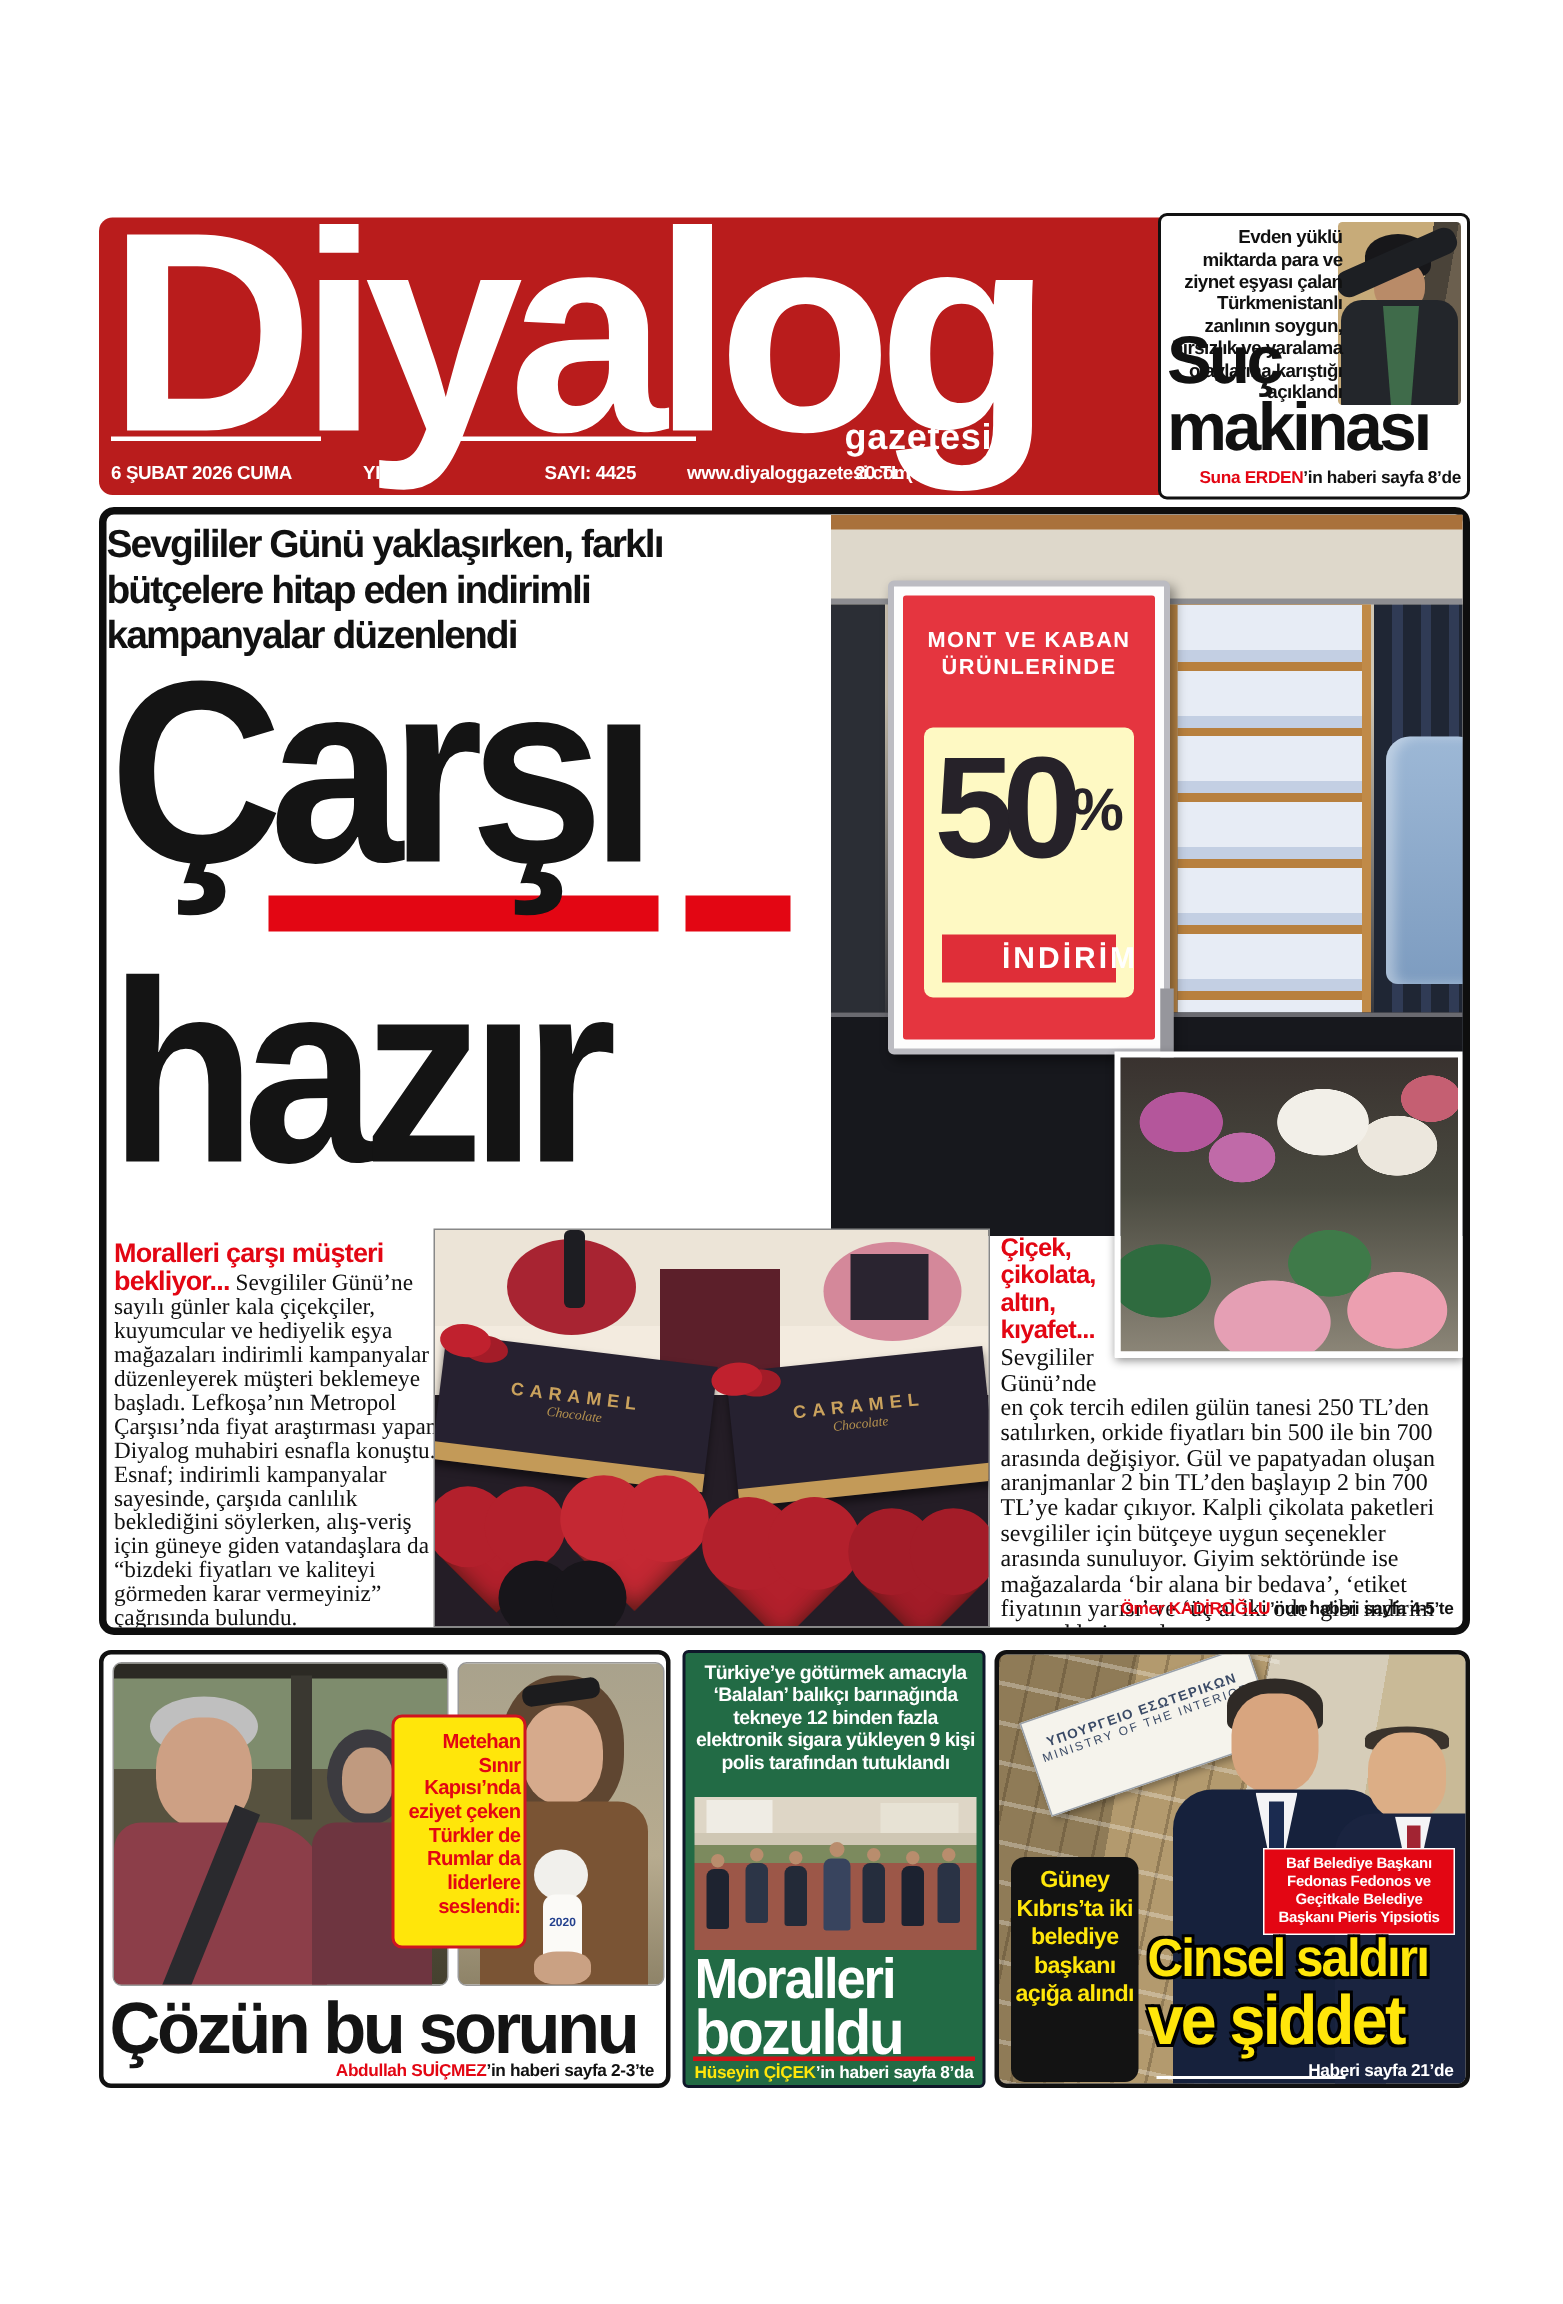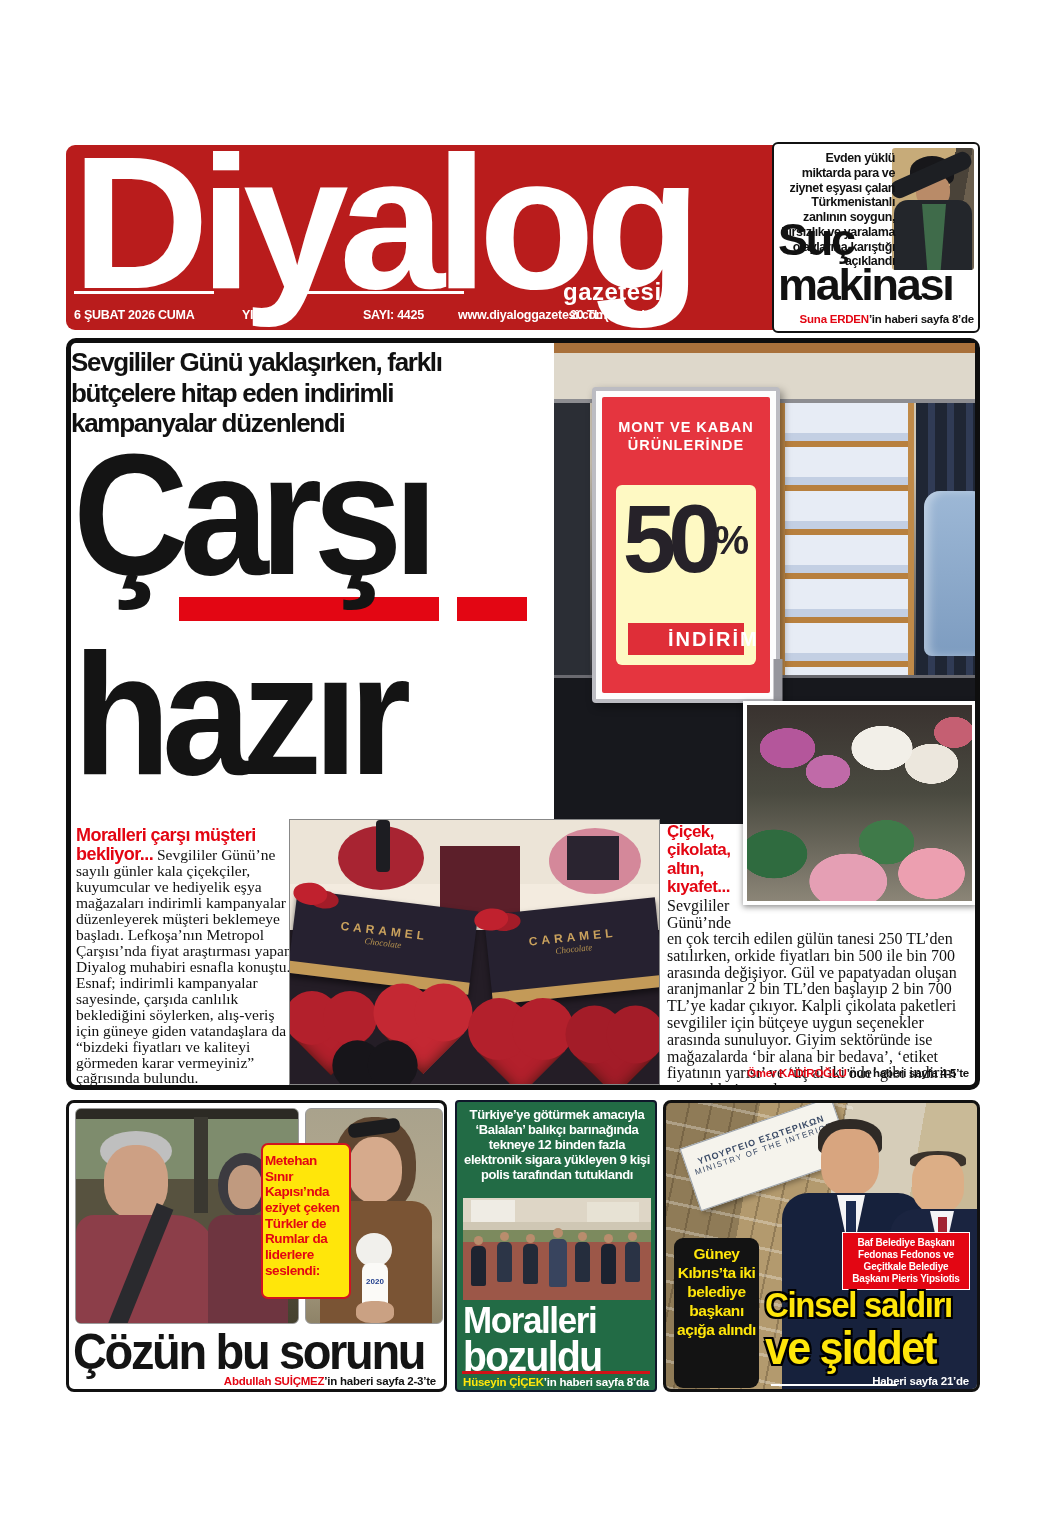--- a/index.html
+++ b/index.html
@@ -98,21 +98,21 @@
       linear-gradient(180deg, #39322f 0%, #4a4a40 45%, #8b8577 100%); }
 
   
   .box-left { left:66px; top:1100px; width:381px; height:292px; background:#fff; border:3px solid #111; border-radius:8px; overflow:hidden; }
   .car-photo { position:absolute; left:6px; top:5px; width:224px; height:216px; border:1px solid #999; border-radius:6px; overflow:hidden;
                background:linear-gradient(#7e8c6d 0 70px, #57523f 70px 120px, #45412f); }
   .rep-photo { position:absolute; left:236px; top:5px; width:138px; height:216px; border:1px solid #999; border-radius:6px; overflow:hidden;
                background:linear-gradient(#a9a28c, #b7ab8f 60%, #8e8368); }
   .yellow-note { position:absolute; left:192px; top:40px; width:90px; height:156px; background:#ffe60a; border:2px solid #cf1420;
                  border-radius:7px; z-index:5; color:#e30613; font-weight:bold; font-size:13.5px; line-height:1.16;
-                 text-align:left; padding:8px 2px; letter-spacing:-0.03em; }
+                 text-align:right; padding:8px 2px; letter-spacing:-0.03em; }
   .hl3 { position:absolute; left:4px; top:224px; width:374px; font-weight:bold; font-size:47px; letter-spacing:-0.05em;
          line-height:1; color:#141414; transform:scaleY(1.05); transform-origin:top left; }
   .bl-byline { position:absolute; right:8px; top:272px; }
 
   .box-mid { left:455px; top:1100px; width:202px; height:292px; background:#226b45; border:2px solid #0f172a; border-radius:4px; overflow:hidden; }
   .mid-kicker { position:absolute; left:3px; top:6px; width:194px; text-align:center; color:#fff; font-weight:bold;
                 font-size:13px; line-height:1.15; letter-spacing:-0.03em; }
   .police-photo { position:absolute; left:6px; top:96px; width:188px; height:102px; overflow:hidden;
                   background:linear-gradient(#ded6c6 0 24px, #cfc7b4 24px 32px, #7c8a5e 32px 44px, #9c5748 44px 100%); }
   .pf { position:absolute; }

